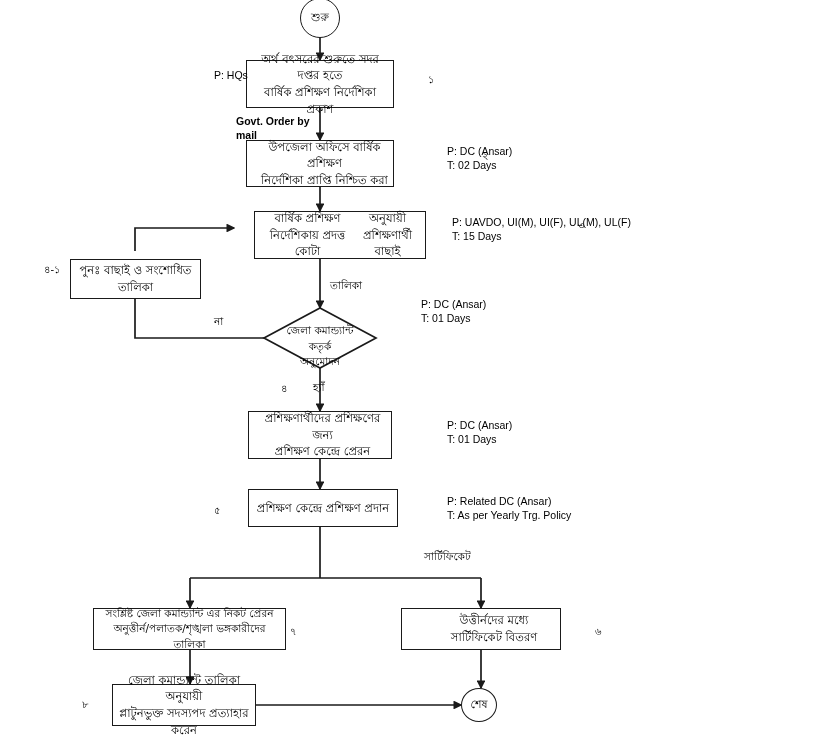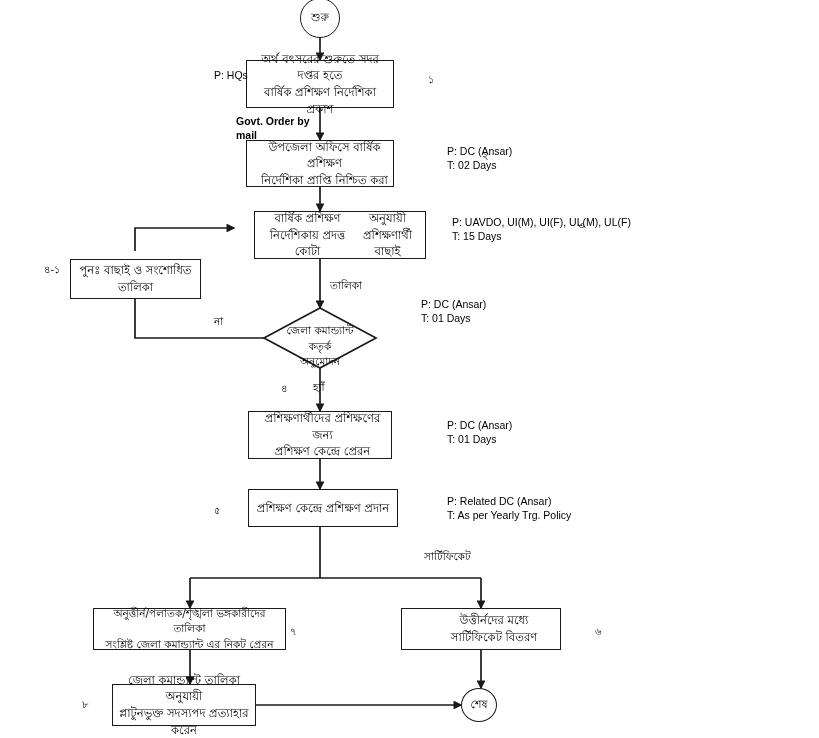--- a/index.html
+++ b/index.html
@@ -177,22 +177,22 @@
   </div>
 
   <div class="node proc" style="left:248px; top:489px; width:150px; height:38px;">
     <span>প্রশিক্ষণ কেন্দ্রে প্রশিক্ষণ প্রদান</span>
   </div>
   <div class="step-num" style="left:214px; top:503px;">৫</div>
 
   <div class="bn-label" style="left:424px; top:550px;">সার্টিফিকেট</div>
 
   <div class="node proc" style="left:93px; top:608px; width:193px; height:42px; flex-direction:column; font-size:10.5px;">
+    <span>সংশ্লিষ্ট জেলা কমান্ড্যান্ট এর নিকট প্রেরন</span>
     <span>অনুত্তীর্ন/পলাতক/শৃঙ্খলা ভঙ্গকারীদের তালিকা</span>
-    <span>সংশ্লিষ্ট জেলা কমান্ড্যান্ট এর নিকট প্রেরন</span>
   </div>
   <div class="step-num" style="left:290px; top:624px;">৭</div>
 
   <div class="node proc" style="left:401px; top:608px; width:160px; height:42px;padding-left:31px;">
     <span>উত্তীর্নদের মধ্যে সার্টিফিকেট বিতরণ</span>
   </div>
   <div class="step-num" style="left:595px; top:624px;">৬</div>
 
   <div class="node proc" style="left:112px; top:684px; width:144px; height:42px; flex-direction:column;align-items:center;">
     <span>জেলা কমান্ড্যান্ট তালিকা অনুযায়ী</span>

